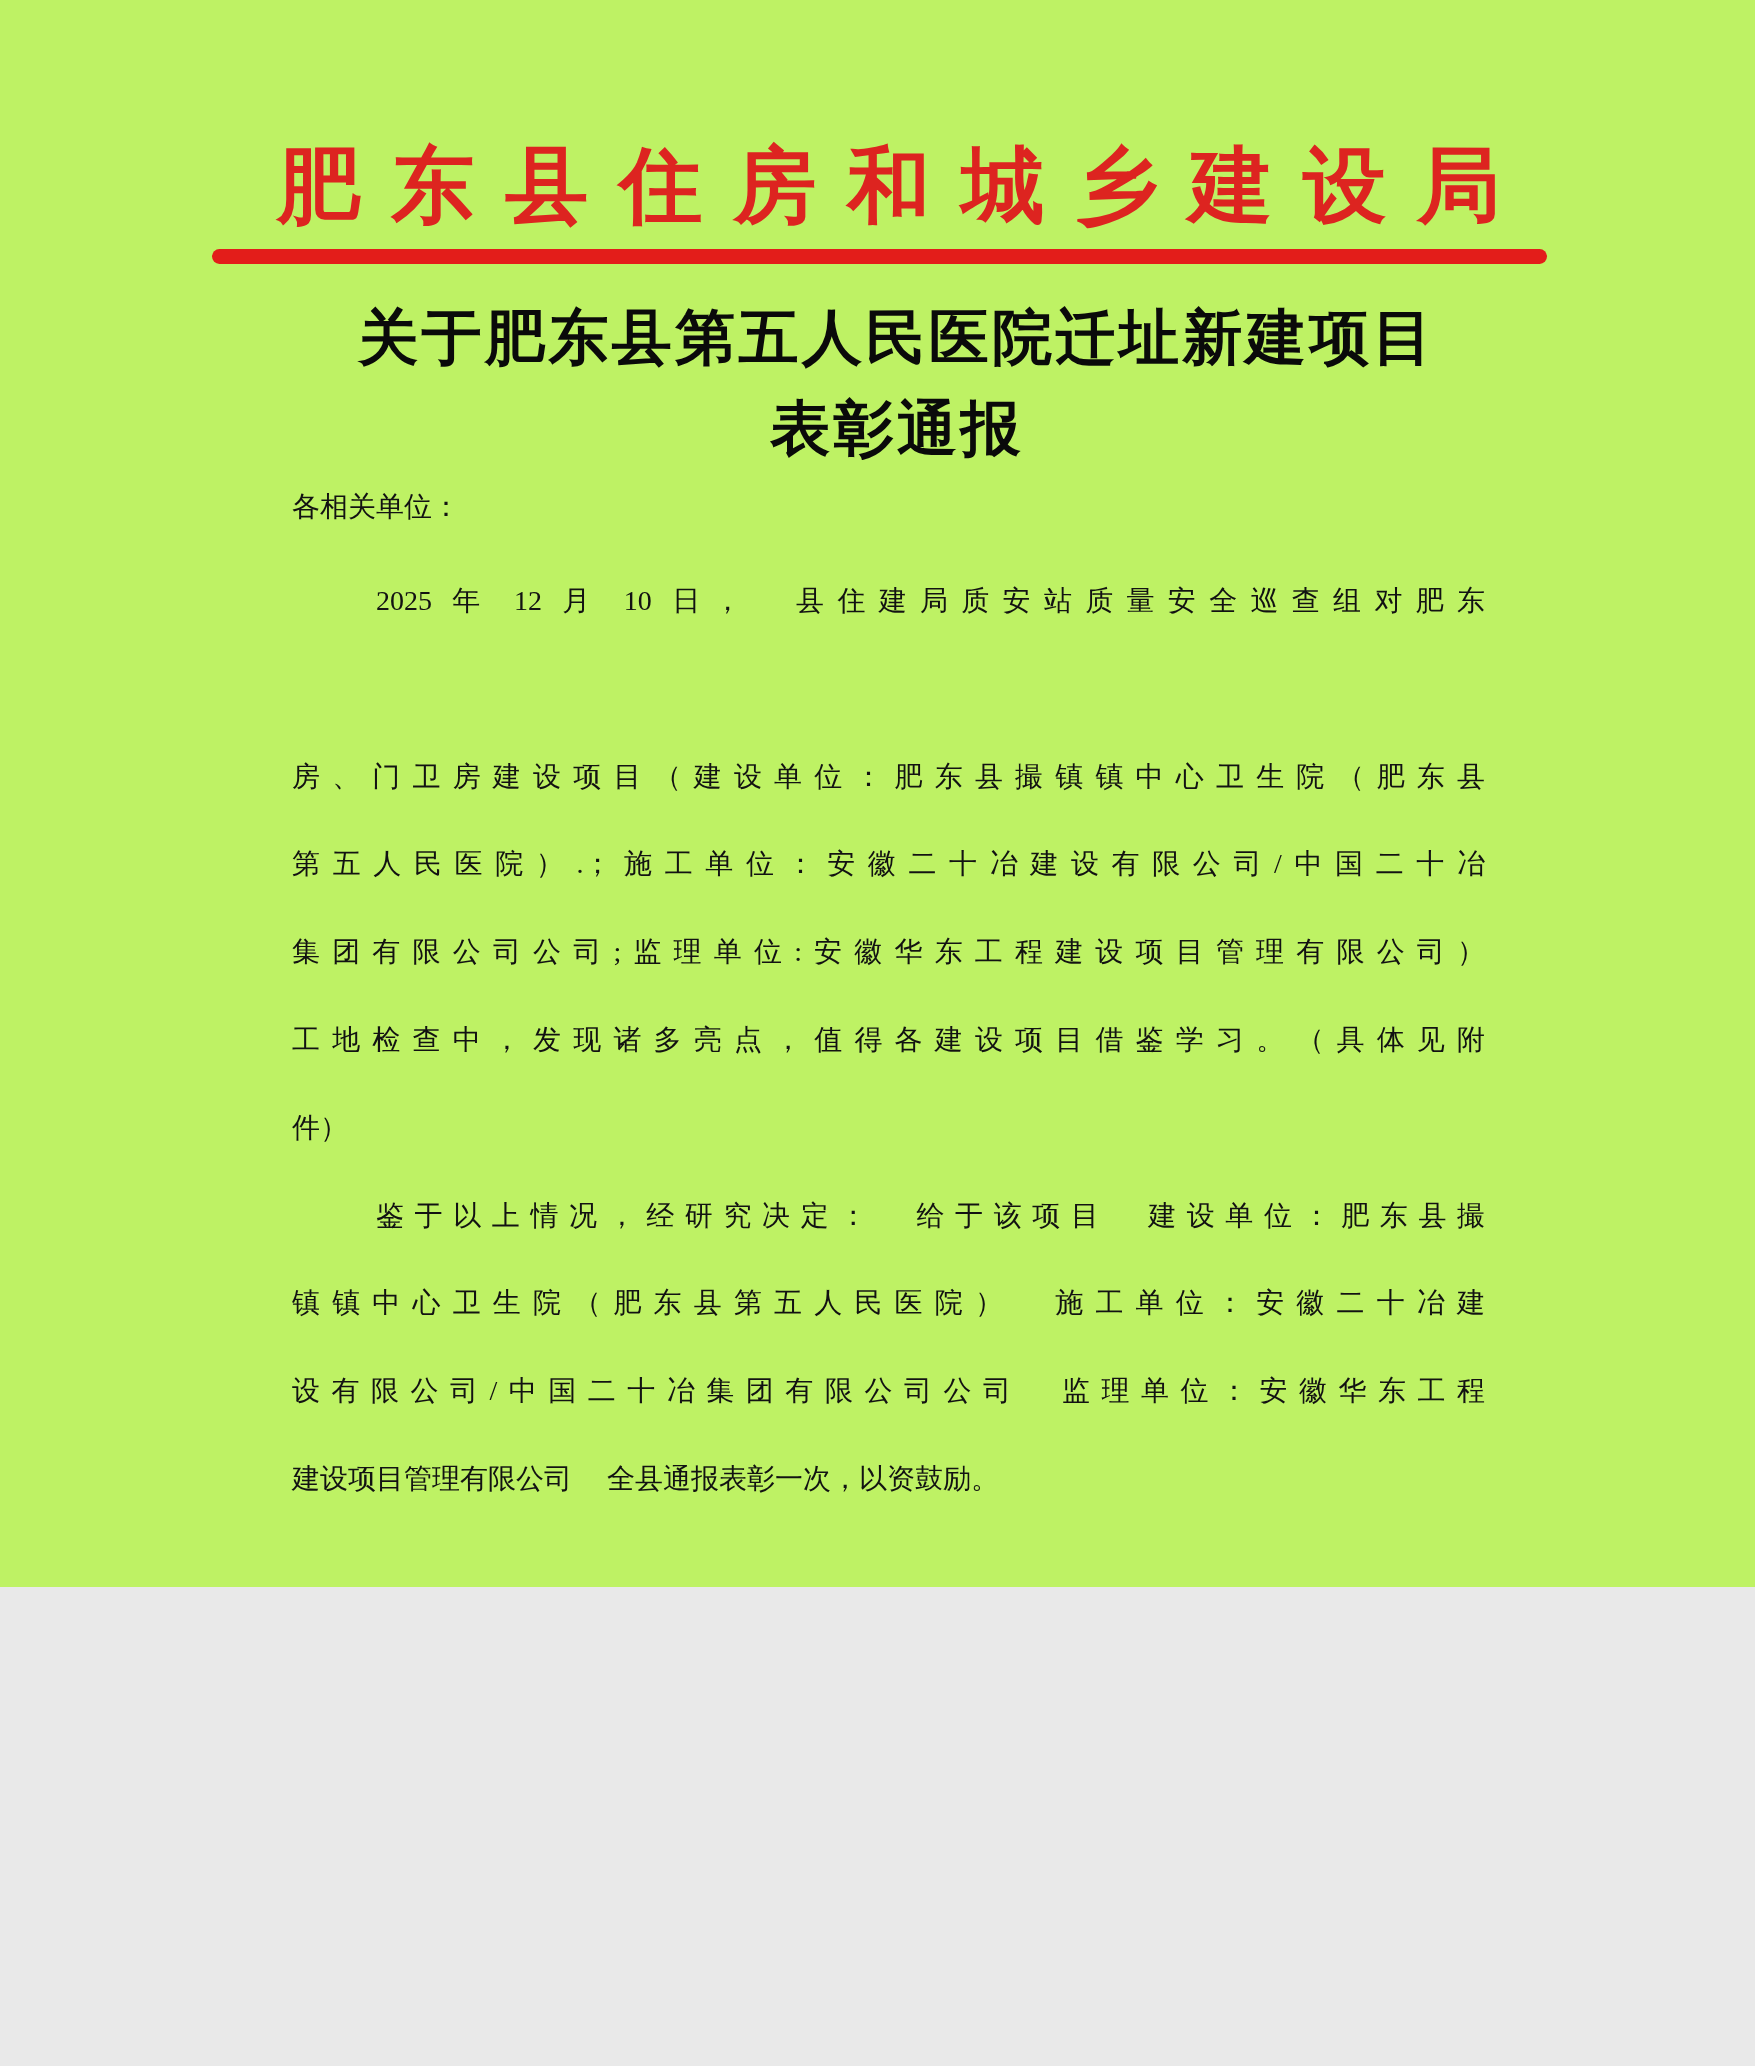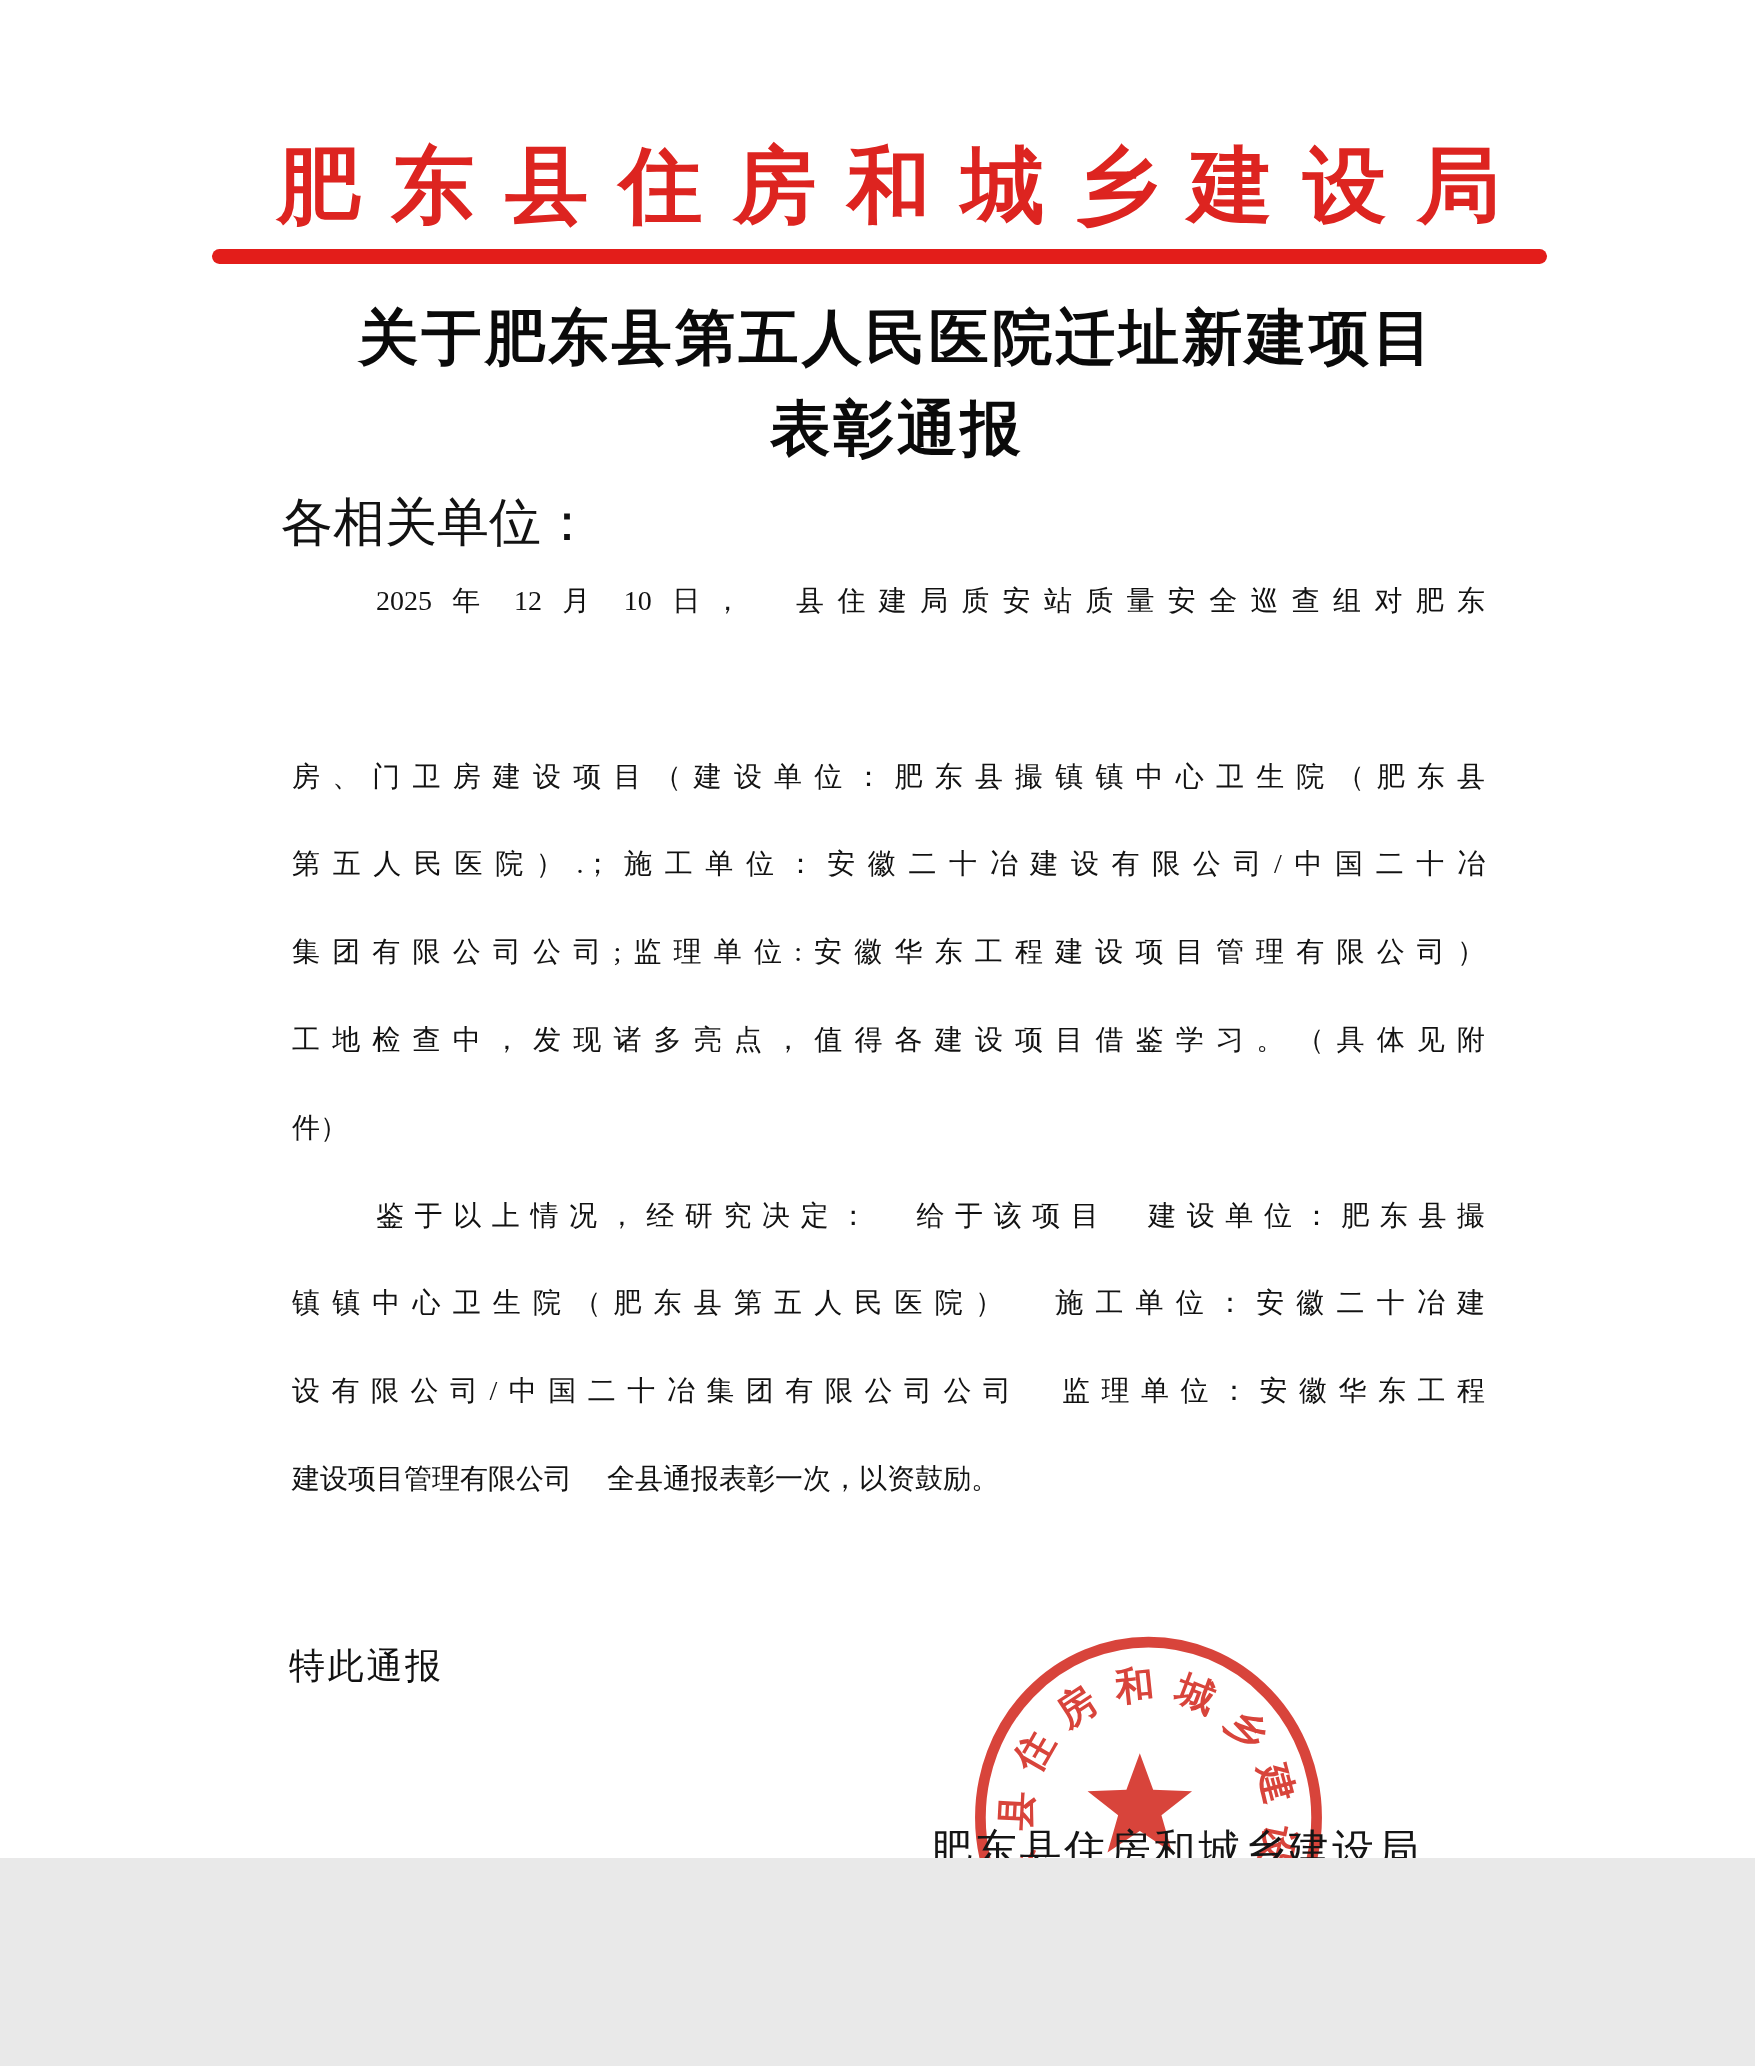--- a/index.html
+++ b/index.html
@@ -1,19 +1,19 @@
 <!DOCTYPE html>
 <html style="font-size:10.7px"><head>
 <meta charset="utf-8">
 <style>
   html,body{margin:0;padding:0;background:#e9e9e9;}
   .page{
     position:relative;
-    width:1756px;height:1858px;
-    background:#ffffff;
+    width:1756px;height:1587px;
+    background:#bef264;
     margin:0 auto;
     overflow:hidden;
     font-family:"Liberation Serif","DejaVu Serif",serif;
     color:#141414;
   }
   
   .agency-head{
     position:absolute;left:0;right:0;top:131px;
     text-align:center;
     font-size:83px;font-weight:700;
@@ -33,22 +33,22 @@
     text-align:center;
     font-size:60px;font-weight:700;
     letter-spacing:3.4px;padding-left:3.4px;
     color:#0a0a0a;white-space:nowrap;
     transform:translateX(17.4px);
   }
   .doc-title.l1{top:298px;}
   .doc-title.l2{top:389px;}
   
   .salutation{
-    position:absolute;left:281px;top:488px;
-    font-size:52px;color:#121212;white-space:nowrap;
+    position:absolute;left:292px;top:488px;
+    font-size:28px;color:#121212;white-space:nowrap;
   }
   .bline{
     position:absolute;left:292px;width:1193px;height:47px;
     font-size:28px;line-height:44px;color:#121212;
     box-sizing:border-box;
     text-align:justify;text-align-last:justify;
     text-justify:inter-character;
     overflow:visible;
   }
   .bline.indent{padding-left:84px;}

